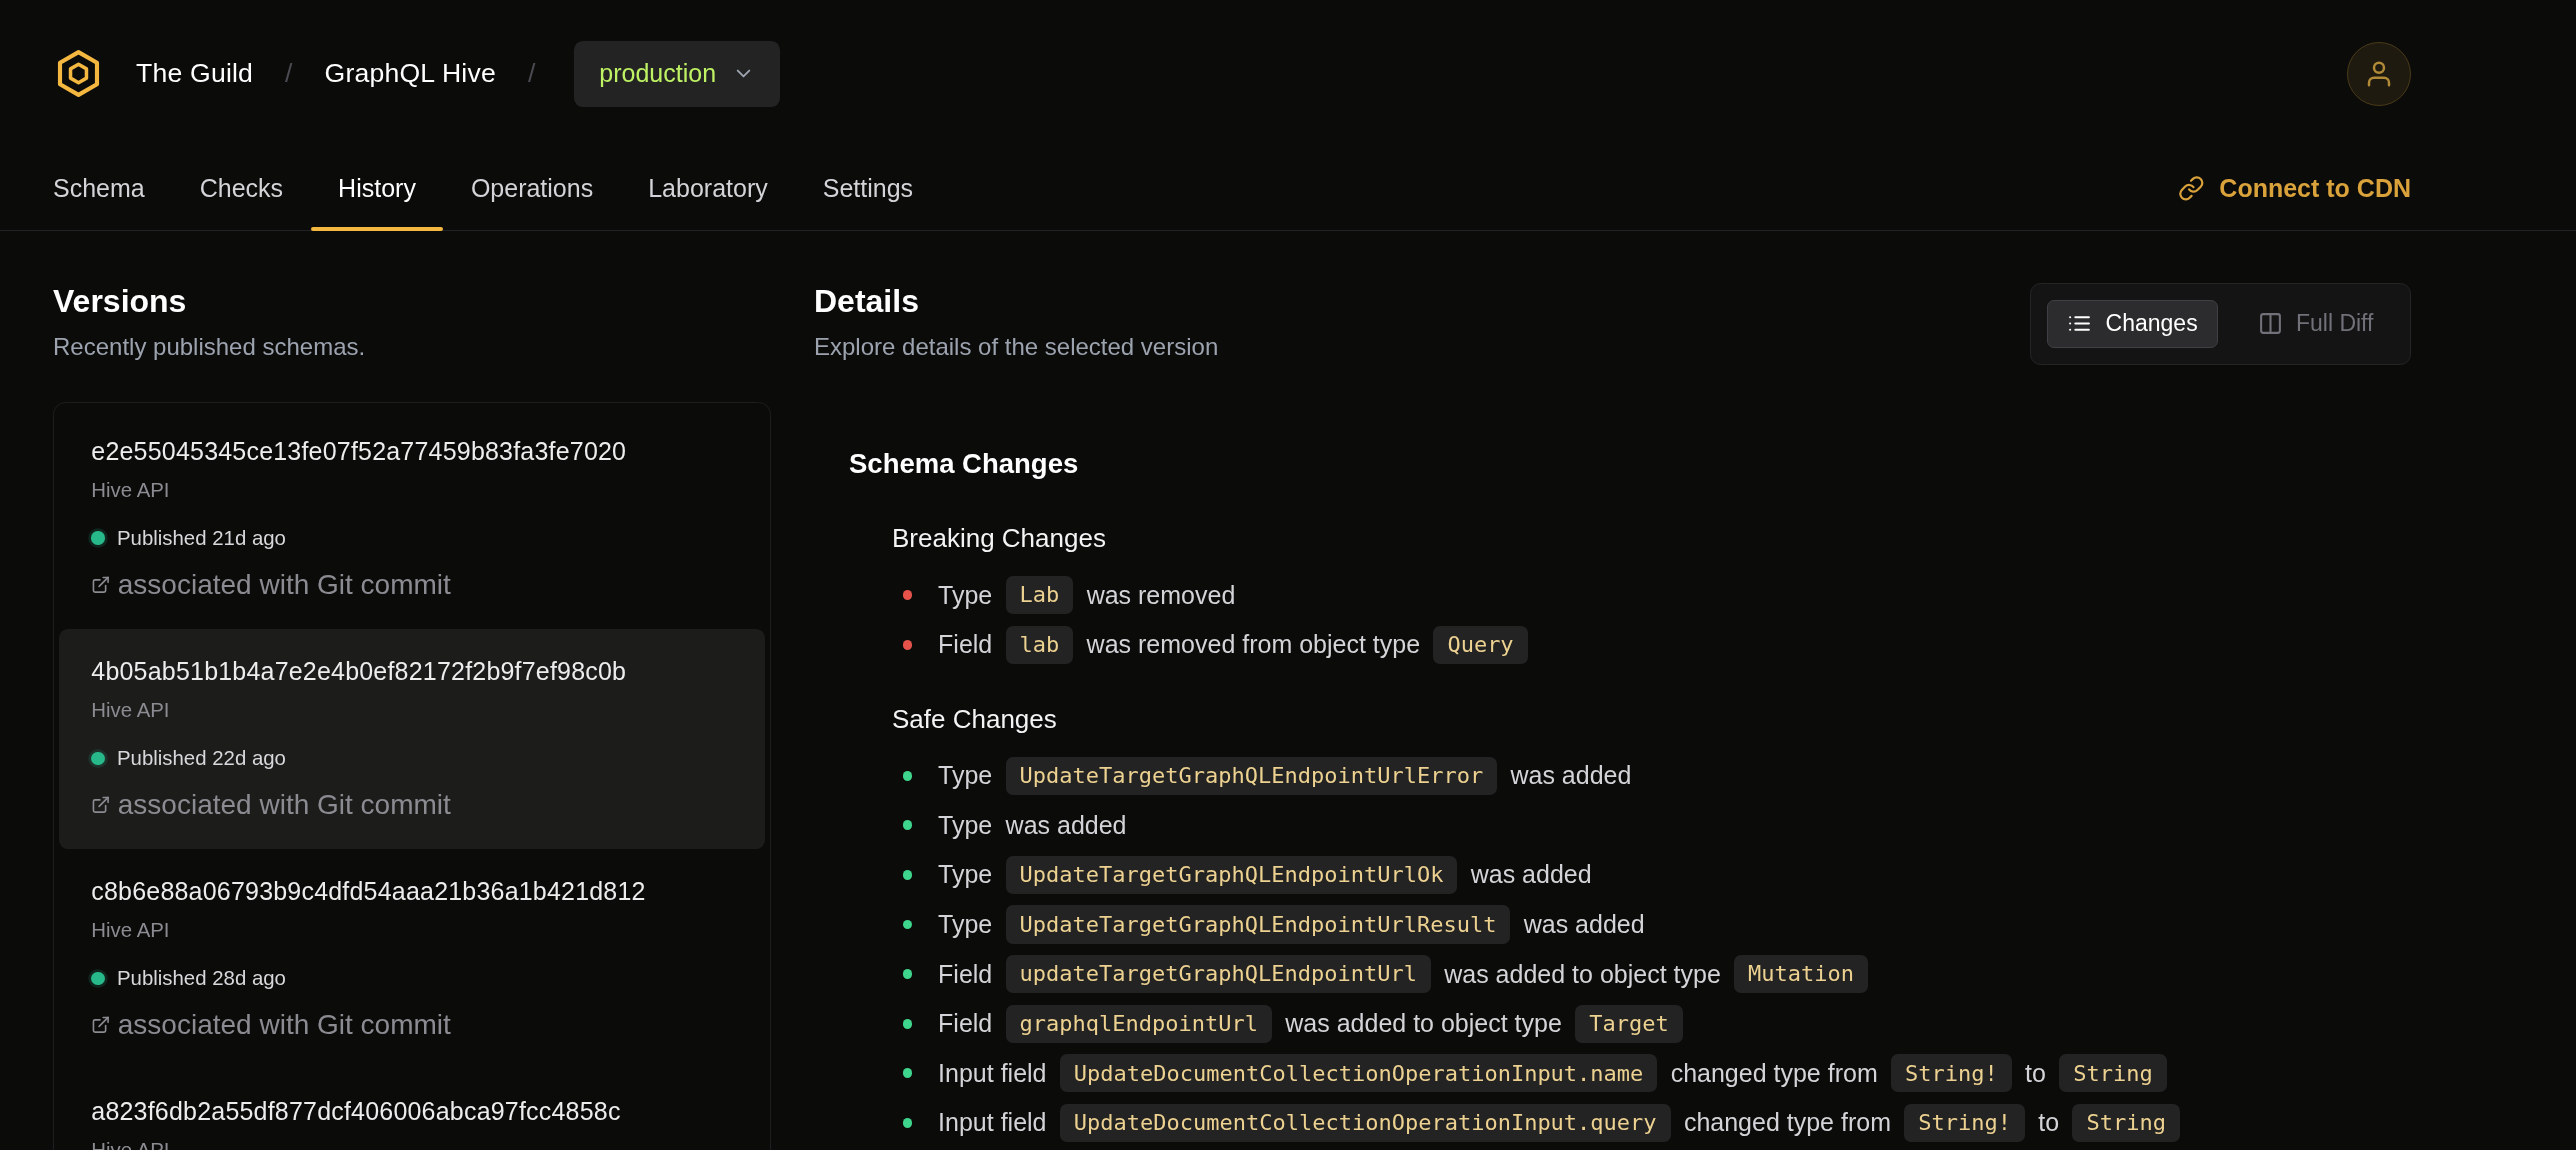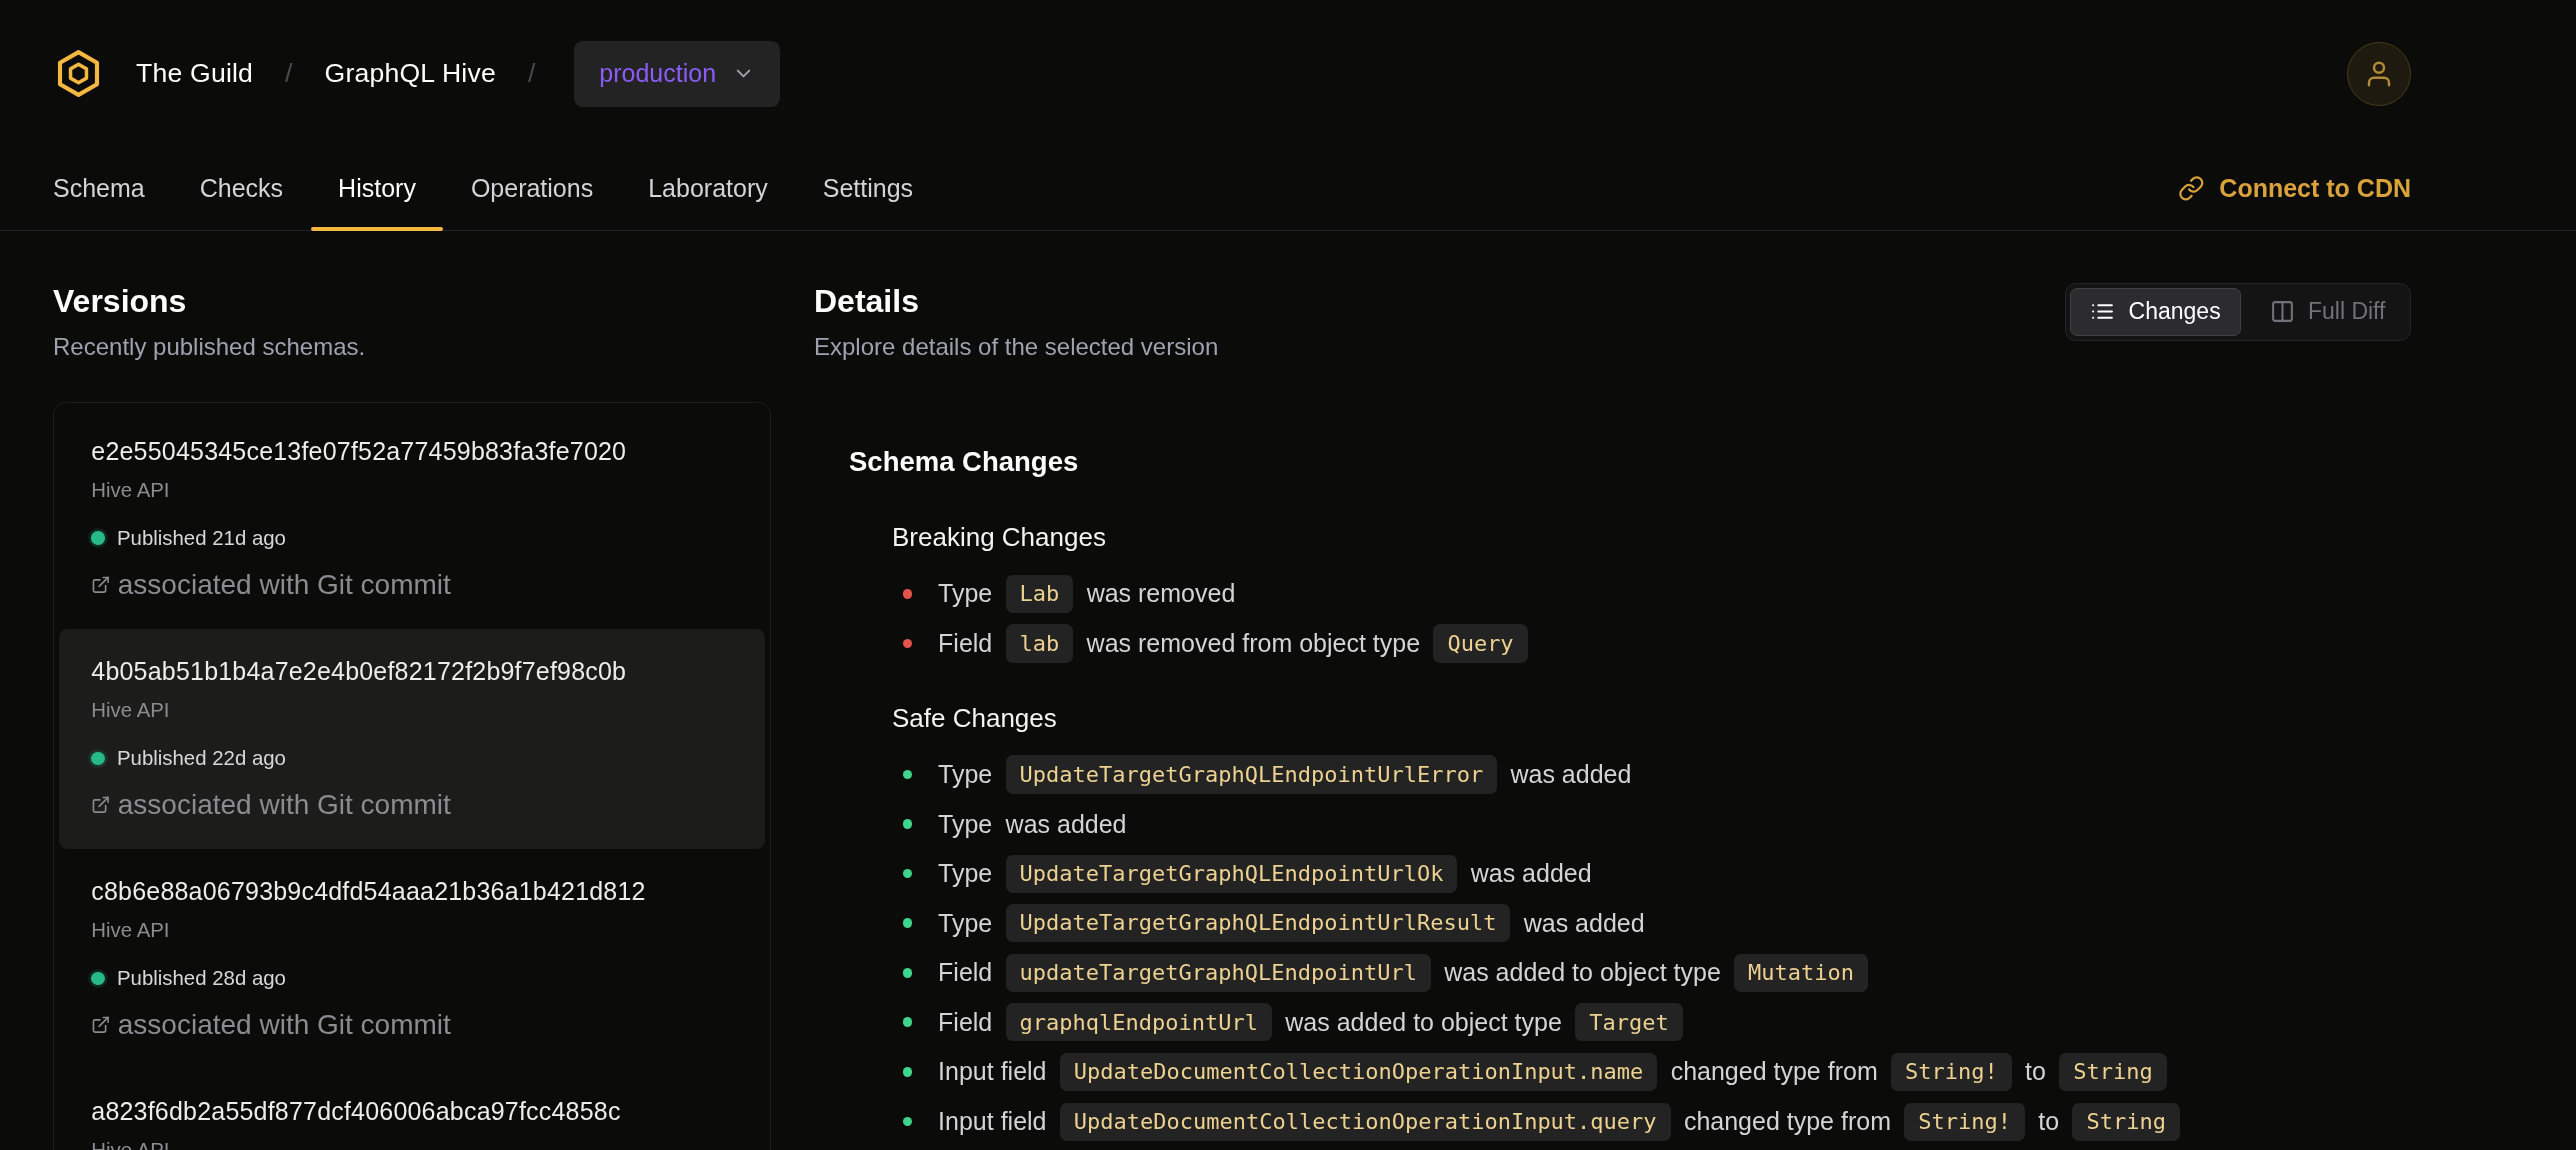--- a/index.html
+++ b/index.html
@@ -13,21 +13,21 @@
   }
   .app{width:2576px;height:1151px;overflow:hidden;display:flex;flex-direction:column;}
 
   
   .topbar{height:147px;flex-shrink:0;display:flex;align-items:center;justify-content:space-between;padding:0 165px 0 53px;}
   .brand{display:flex;align-items:center;gap:32px;}
   .logo{width:51px;height:51px;display:flex;align-items:center;justify-content:center;color:var(--accent,#f4b740);cursor:pointer;}
   .logo svg{width:100%;height:100%;}
   .crumb{font-size:26.6px;font-weight:500;color:#ffffff;letter-spacing:0.2px;cursor:pointer;}
   .sep{color:#4b4b52;font-size:26.6px;font-weight:400;}
-  .target-select{display:flex;align-items:center;gap:16px;background:#232323;border:none;border-radius:8.9px;height:66px;padding:0 25px;color:#8b5cf6;font-size:25px;font-weight:500;margin-left:7px;cursor:pointer;font-family:inherit;}
+  .target-select{display:flex;align-items:center;gap:16px;background:#232323;border:none;border-radius:8.9px;height:66px;padding:0 25px;color:#bef264;font-size:25px;font-weight:500;margin-left:7px;cursor:pointer;font-family:inherit;}
   .target-select svg{width:23px;height:23px;color:#9ca3af;}
   .avatar{width:64px;height:64px;border-radius:50%;background:#1e1a10;border:1.8px solid #4a3b18;display:flex;align-items:center;justify-content:center;color:#b08a36;cursor:pointer;box-sizing:border-box;}
   .avatar svg{width:30px;height:30px;}
 
   
   .navbar{height:83px;flex-shrink:0;display:flex;align-items:center;justify-content:space-between;padding:0 165px 0 53px;border-bottom:0.9px solid #222226;}
   .tab-list{display:flex;height:83px;margin-left:-27.5px;}
   .tab{display:flex;align-items:center;height:100%;padding:0 27.5px;font-size:25px;color:#d4d4d8;cursor:pointer;position:relative;white-space:nowrap;}
   .tab.active{color:#ffffff;font-weight:500;}
   .tab.active::after{content:"";position:absolute;left:0;right:0;bottom:-0.9px;height:3.5px;background:var(--accent,#f4b740);border-radius:2.7px;}
@@ -47,21 +47,21 @@
   .v-hash{font-size:25px;font-weight:500;color:#ededed;letter-spacing:0.2px;}
   .v-service{font-size:20.4px;color:#8b8b92;margin-top:7px;}
   .v-published{display:flex;align-items:center;gap:12.4px;margin-top:19.5px;font-size:20.4px;color:#d8d8dc;}
   .dot{width:13.3px;height:13.3px;border-radius:50%;background:var(--published-dot,#27b98a);box-shadow:0 0 0 2.7px rgba(39,185,138,.15);flex-shrink:0;}
   .v-git{display:flex;align-items:center;gap:7px;margin-top:12.4px;font-size:28px;color:#8b8b92;cursor:pointer;}
   .v-git svg{width:19.5px;height:19.5px;flex-shrink:0;}
 
   
   .details-panel{flex:1;min-width:0;}
   .details-header{display:flex;justify-content:space-between;align-items:flex-start;}
-  .view-toggle{display:flex;align-items:center;background:#141415;border:0.9px solid #252528;border-radius:10.6px;padding:4px;gap:8px;margin-top:1.8px;flex-shrink:0;}
+  .view-toggle{display:flex;align-items:center;background:#141415;border:0.9px solid #252528;border-radius:10.6px;padding:16px;gap:19px;margin-top:1.8px;flex-shrink:0;}
   .toggle-btn{display:flex;align-items:center;gap:13.3px;border-radius:7px;padding:0 19.5px;height:48px;font-size:23px;font-weight:500;border:0.9px solid transparent;background:transparent;color:#71717a;cursor:pointer;font-family:inherit;white-space:nowrap;}
   .toggle-btn svg{width:25px;height:25px;flex-shrink:0;}
   .toggle-btn.active{background:#2c2c2e;color:#ffffff;border:0.9px solid #3f3f46;}
 
   .schema-changes{margin-top:80px;padding-left:35px;}
   .sc-title{font-size:27.5px;font-weight:700;color:#ffffff;margin:0;}
   .change-group-title{font-size:26px;font-weight:500;color:#f4f4f5;margin:37px 0 19.5px 43px;}
   .change-list{list-style:none;margin:0 0 0 43px;padding:0;}
   .change-row{display:flex;align-items:center;gap:13.3px;margin-bottom:11.5px;min-height:38px;flex-wrap:wrap;}
   .bullet{width:9.8px;height:9.8px;border-radius:50%;margin:0 12.4px 0 10.6px;flex-shrink:0;}

